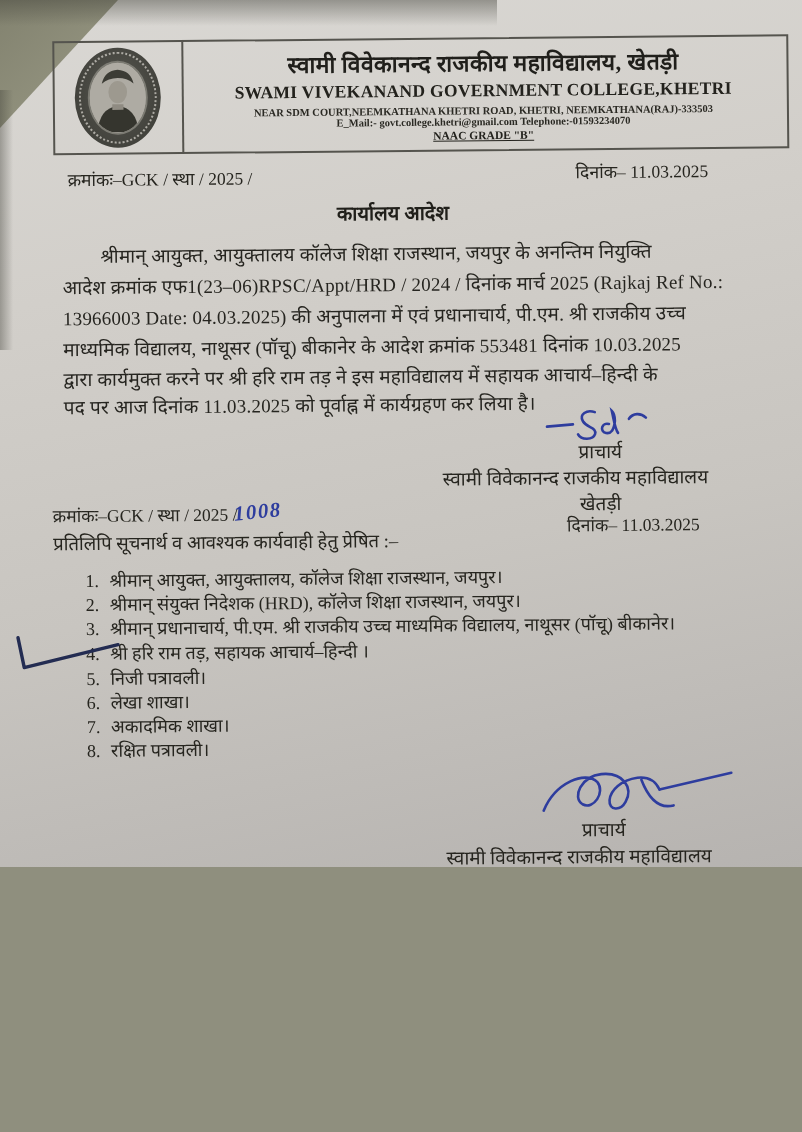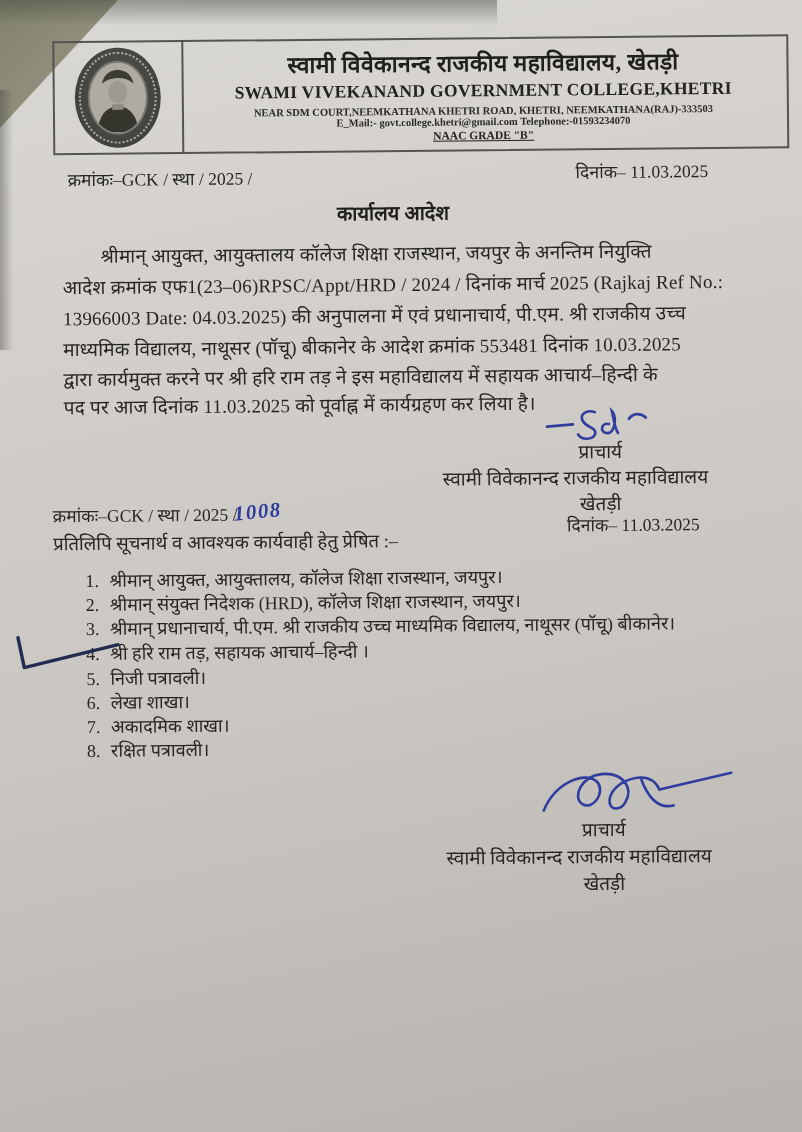--- a/index.html
+++ b/index.html
@@ -1,21 +1,21 @@
 <!DOCTYPE html>
 <html><head>
 <meta charset="utf-8">
 <style>
   html,body{margin:0;padding:0;}
   body{
     width:802px;height:1132px;overflow:hidden;
     background:#8f8f7e;
     font-family:"Liberation Serif","DejaVu Serif",serif;
   }
-  .photo{position:relative;width:802px;height:1132px;overflow:hidden;}
+  .photo{position:relative;width:802px;height:867px;overflow:hidden;}
   .paper{
     position:absolute;inset:0;
     background:linear-gradient(168deg,#dad8d4 0%,#d2cfca 30%,#c8c5c0 62%,#b6b3b0 100%);
   }
   .bg-corner{
     position:absolute;left:0;top:0;width:118px;height:128px;
     background:linear-gradient(135deg,#82826f 0%,#93937f 70%);
     clip-path:polygon(0 0,100% 0,0 100%);
   }
   .top-shade{

